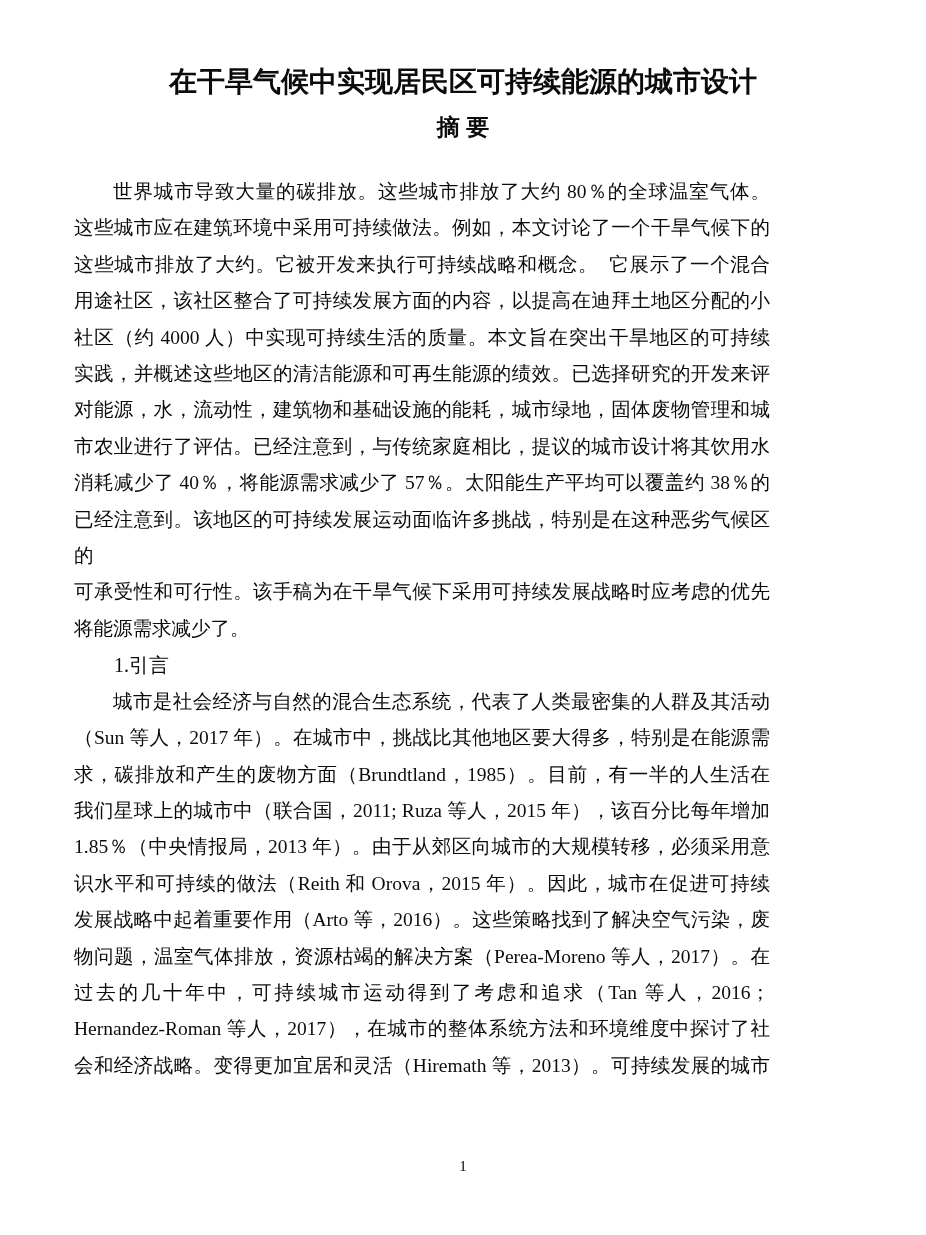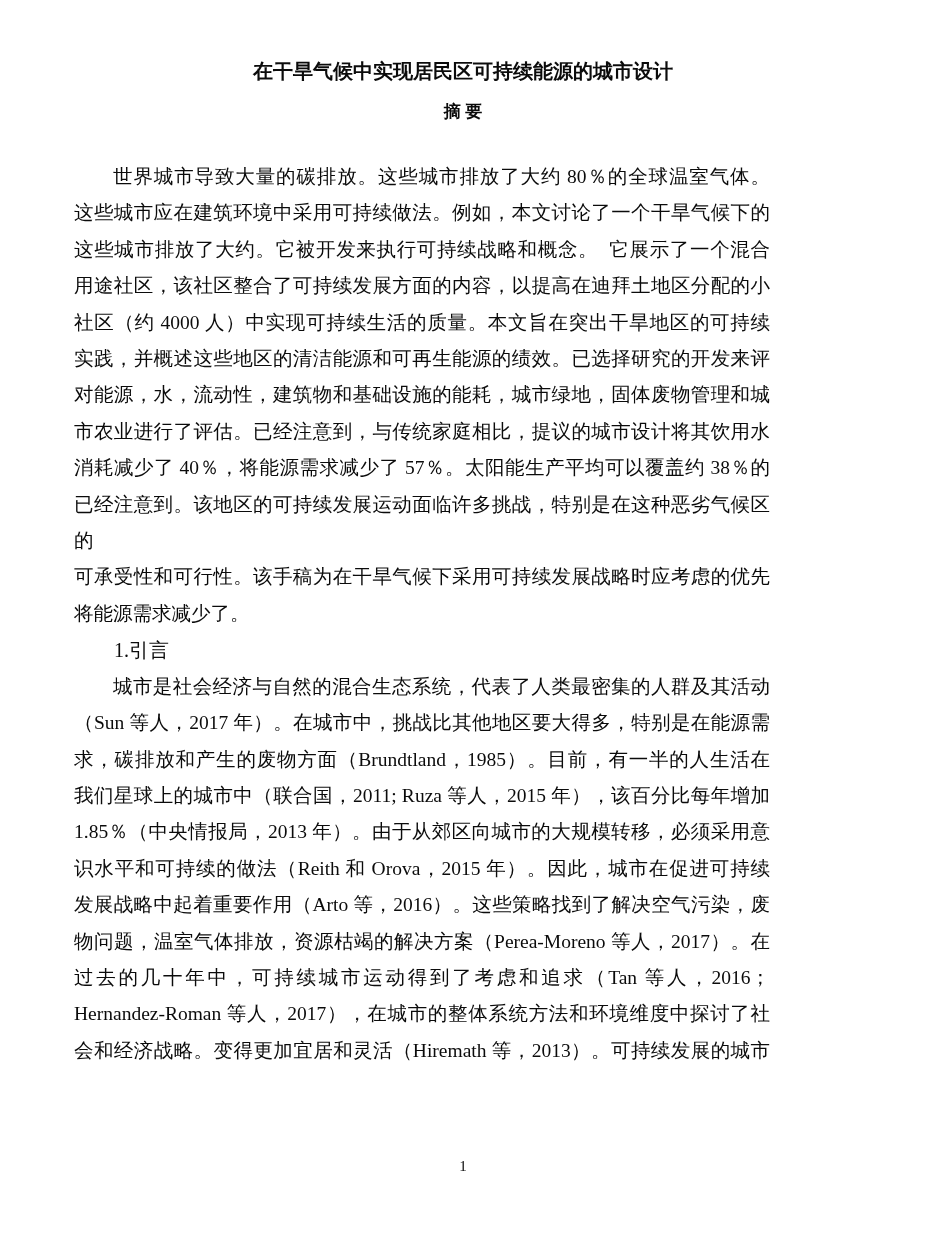--- a/index.html
+++ b/index.html
@@ -13,34 +13,34 @@
     color: #0b0b0b;
     font-family: "Liberation Serif", "DejaVu Serif", serif;
     position: relative;
     overflow: hidden;
   }
   .page {
     position: absolute;
     inset: 0;
   }
   .doc-title {
-    margin: 1px;
+    margin: 12px;
     padding-top: 52px;
     text-align: center;
     font-family: "Liberation Sans", "DejaVu Sans", sans-serif;
     font-weight: 700;
-    font-size: 20px;
+    font-size: 28px;
     line-height: 36px;
   }
   .abstract-heading {
     margin: 8px 0 0 0;
     text-align: center;
     font-family: "Liberation Sans", "DejaVu Sans", sans-serif;
     font-weight: 700;
-    font-size: 17px;
+    font-size: 23px;
     line-height: 30px;
   }
   .content {
     margin-top: 32px;
     margin-left: 74px;
     width: 696px;
   }
   .line {
     font-size: 19.5px;
     line-height: 36.4px;

